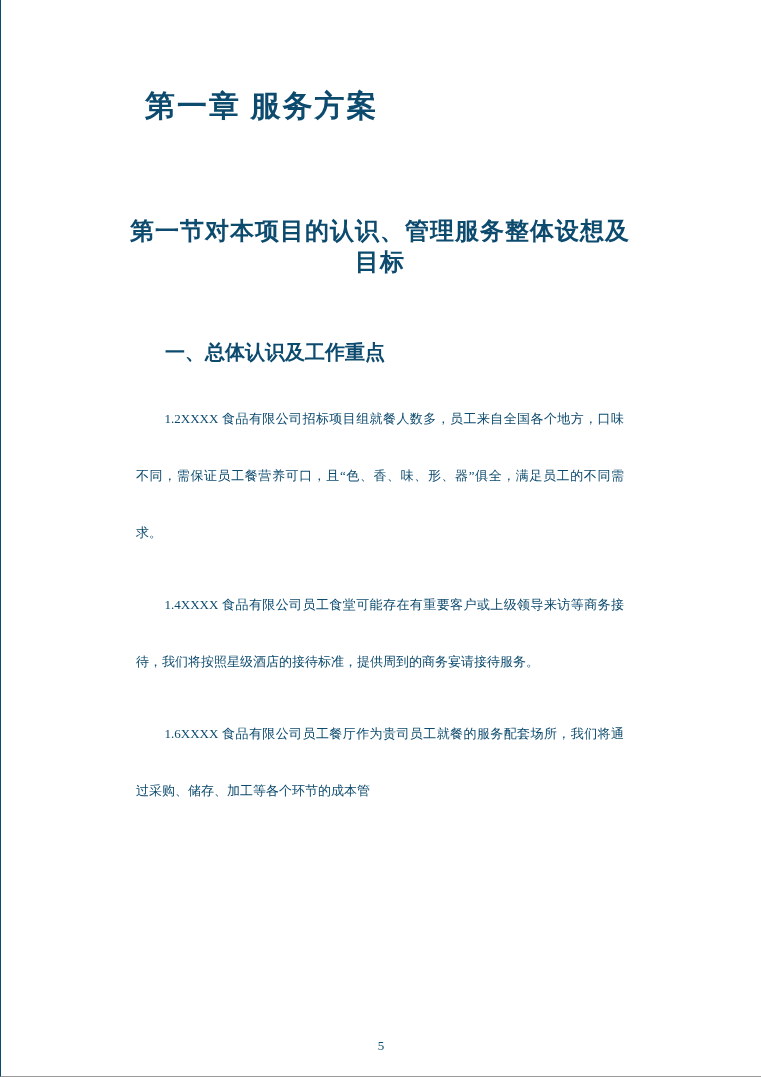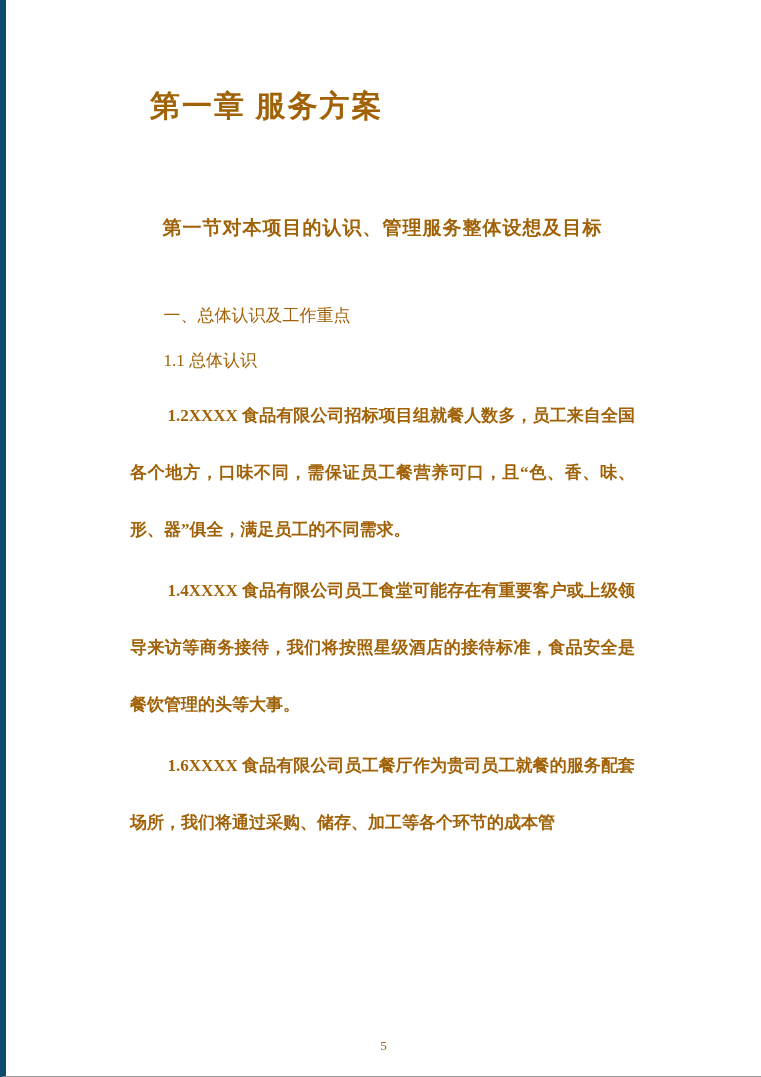--- a/index.html
+++ b/index.html
@@ -9,54 +9,54 @@
   }
   .page {
     position: relative;
     width: 761px;
     height: 1077px;
     margin: 0 auto;
     background: #ffffff;
     box-sizing: border-box;
     padding: 88px 122px 0 120px;
     font-family: "Liberation Serif", "DejaVu Serif", serif;
-    color: #a16207;
+    color: #0c4a6e;
     overflow: hidden;
-    border-left: 6px solid #0c4a6e;
+    border-left: 1px solid #0c4a6e;
     border-bottom: 1px solid #9a9a9a;
   }
   .chapter-title {
     margin: 0 0 0 24px;
     font-size: 30px;
     font-weight: bold;
     letter-spacing: 2px;
     line-height: 1.2;
   }
   .section-title {
     margin: 92px 0 0 0;
-    font-size: 19px;
+    font-size: 24px;
     font-weight: bold;
     text-align: center;
     letter-spacing: 1px;
     line-height: 1.3;
   }
   .content {
     margin-top: 52px;
   }
   .subhead {
     margin: 0;
-    font-size: 17px;
-    font-weight: normal;
+    font-size: 20px;
+    font-weight: bold;
     line-height: 45px;
     text-indent: 2.2em;
   }
   .para {
-    margin: 4px;
-    font-size: 17px;
-    font-weight: bold;
+    margin: 15px;
+    font-size: 13px;
+    font-weight: normal;
     line-height: 57px;
     text-indent: 2.2em;
     text-align: justify;
     text-justify: inter-ideograph;
   }
   .page-number {
     position: absolute;
     bottom: 22px;
     left: 0;
     width: 100%;
@@ -69,21 +69,20 @@
 <body>
 
 <div class="page">
 
   <h1 class="chapter-title">第一章 服务方案</h1>
 
   <h2 class="section-title">第一节对本项目的认识、管理服务整体设想及目标</h2>
 
   <div class="content">
     <p class="subhead">一、总体认识及工作重点</p>
-    <p class="subhead">1.1 总体认识</p>
     <p class="para">1.2XXXX 食品有限公司招标项目组就餐人数多，员工来自全国各个地方，口味不同，需保证员工餐营养可口，且“色、香、味、形、器”俱全，满足员工的不同需求。</p>
-    <p class="para">1.4XXXX 食品有限公司员工食堂可能存在有重要客户或上级领导来访等商务接待，我们将按照星级酒店的接待标准，食品安全是餐饮管理的头等大事。</p>
+    <p class="para">1.4XXXX 食品有限公司员工食堂可能存在有重要客户或上级领导来访等商务接待，我们将按照星级酒店的接待标准，提供周到的商务宴请接待服务。</p>
     <p class="para">1.6XXXX 食品有限公司员工餐厅作为贵司员工就餐的服务配套场所，我们将通过采购、储存、加工等各个环节的成本管</p>
   </div>
 
   <div class="page-number">5</div>
 
 </div>
 
 </body></html>

